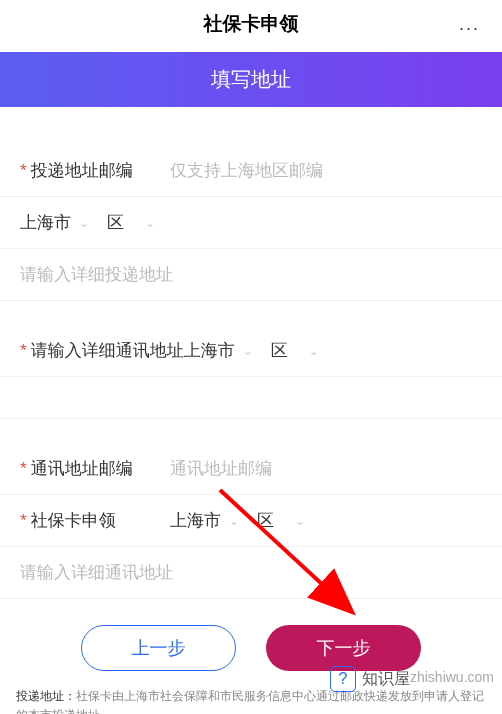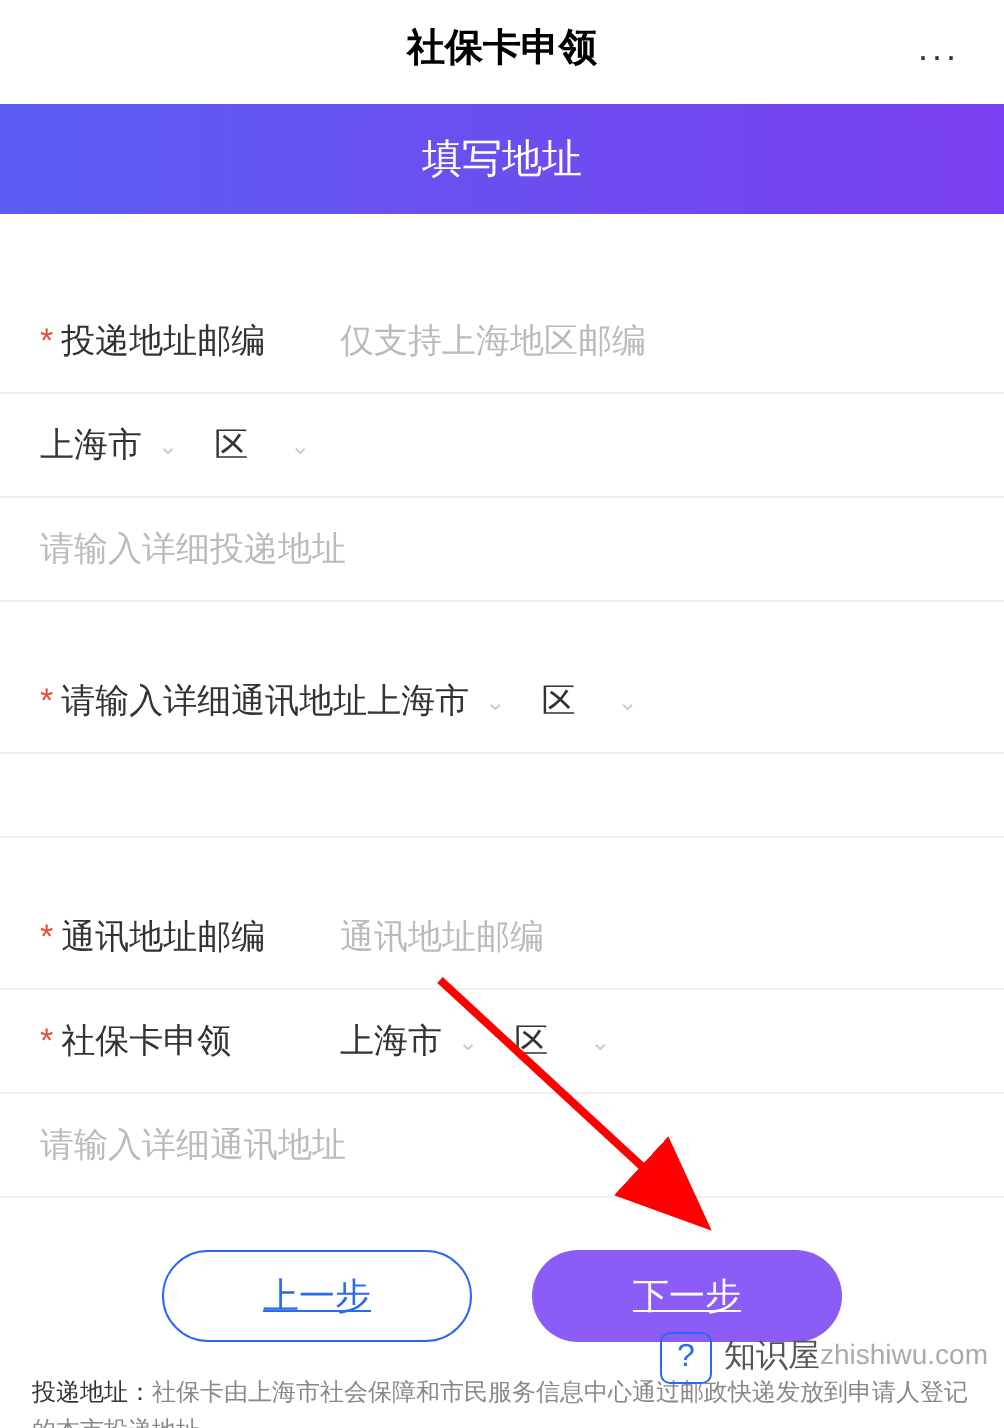--- a/index.html
+++ b/index.html
@@ -96,29 +96,28 @@
     }
     .btn {
       width: 155px;
       height: 46px;
       border-radius: 23px;
       display: flex;
       align-items: center;
       justify-content: center;
       font-size: 18px;
       cursor: pointer;
-      text-decoration: underline;
     }
     .btn-outline {
       border: 1.5px solid #2a6af3;
       color: #2a6af3;
       background: #fff;
     }
     .btn-primary {
-      background: #8b5cf6;
+      background: #be185d;
       color: #fff;
       border: none;
     }
     .footer-text {
       font-size: 12px;
       color: #888;
       padding: 0 16px;
       line-height: 1.6;
     }
     .footer-text b { color: #333; font-weight: 500; }

